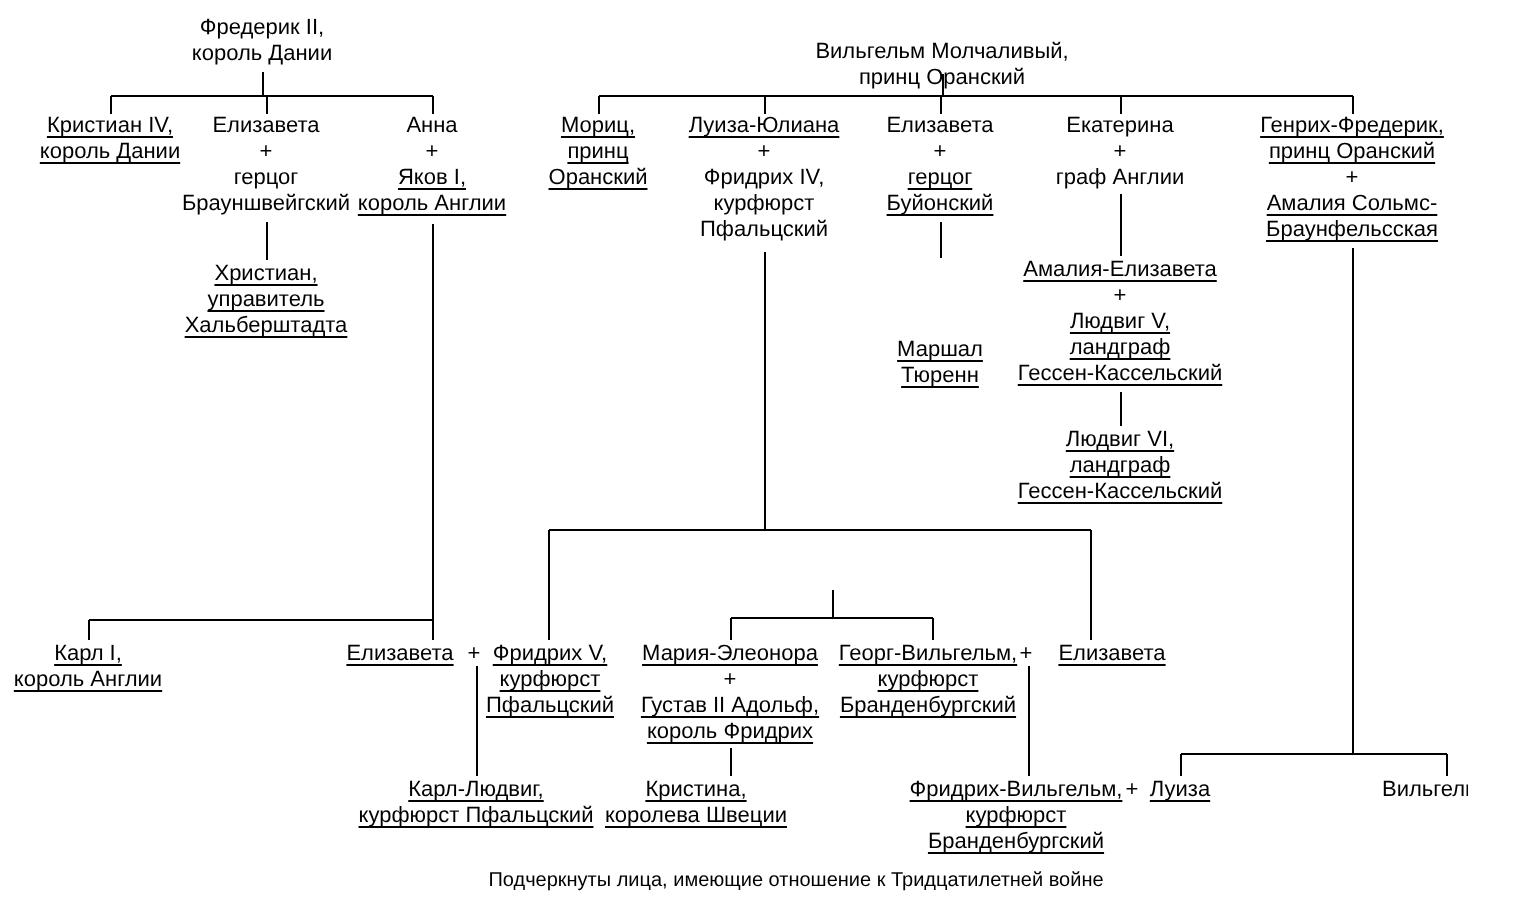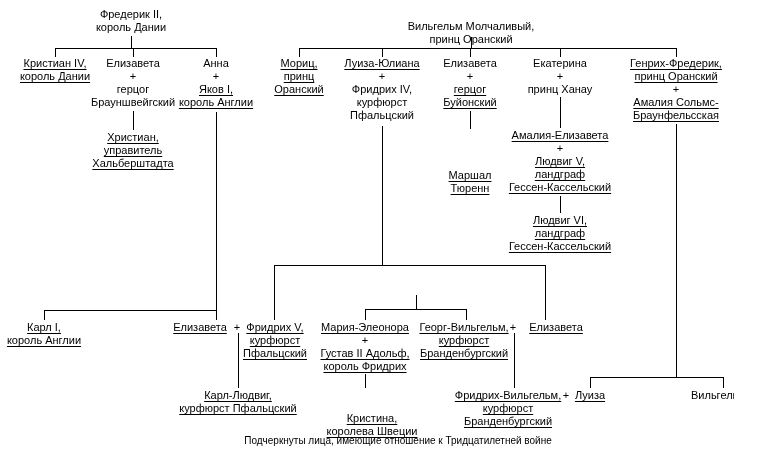--- a/index.html
+++ b/index.html
@@ -139,21 +139,21 @@
         <div class="ln u">герцог</div>
         <div class="ln u">Буйонский</div>
       </div>
       <div class="node" style="left: 470px; top: 128px; margin-top: 41px;">
         <div class="ln u">Маршал</div>
         <div class="ln u">Тюренн</div>
       </div>
       <div class="node" style="left: 560px; top: 57px;">
         <div class="ln">Екатерина</div>
         <div class="ln">+</div>
-        <div class="ln">принц Ханау</div>
+        <div class="ln">граф Англии</div>
       </div>
       <div class="node" style="left: 560px; top: 129px;">
         <div class="ln u">Амалия-Елизавета</div>
         <div class="ln">+</div>
         <div class="ln u">Людвиг V,</div>
         <div class="ln u">ландграф</div>
         <div class="ln u">Гессен-Кассельский</div>
       </div>
       <div class="node" style="left: 560px; top: 214px;">
         <div class="ln u">Людвиг VI,</div>
@@ -187,21 +187,21 @@
       <div class="node" style="left: 238px; top: 389px;">
         <div class="ln u">Карл-Людвиг,</div>
         <div class="ln u">курфюрст Пфальцский</div>
       </div>
       <div class="node" style="left: 365px; top: 321px;">
         <div class="ln u">Мария-Элеонора</div>
         <div class="ln">+</div>
         <div class="ln u">Густав II Адольф,</div>
         <div class="ln u">король Фридрих</div>
       </div>
-      <div class="node" style="left: 372px; top: 389px; margin-top: 23px;">
+      <div class="node" style="left: 348px; top: 389px;">
         <div class="ln u">Кристина,</div>
         <div class="ln u">королева Швеции</div>
       </div>
       <div class="node" style="left: 464px; top: 321px;">
         <div class="ln u">Георг-Вильгельм,</div>
         <div class="ln u">курфюрст</div>
         <div class="ln u">Бранденбургский</div>
       </div>
       <div class="node" style="left: 513px; top: 321px;">
         <div class="ln">+</div>

